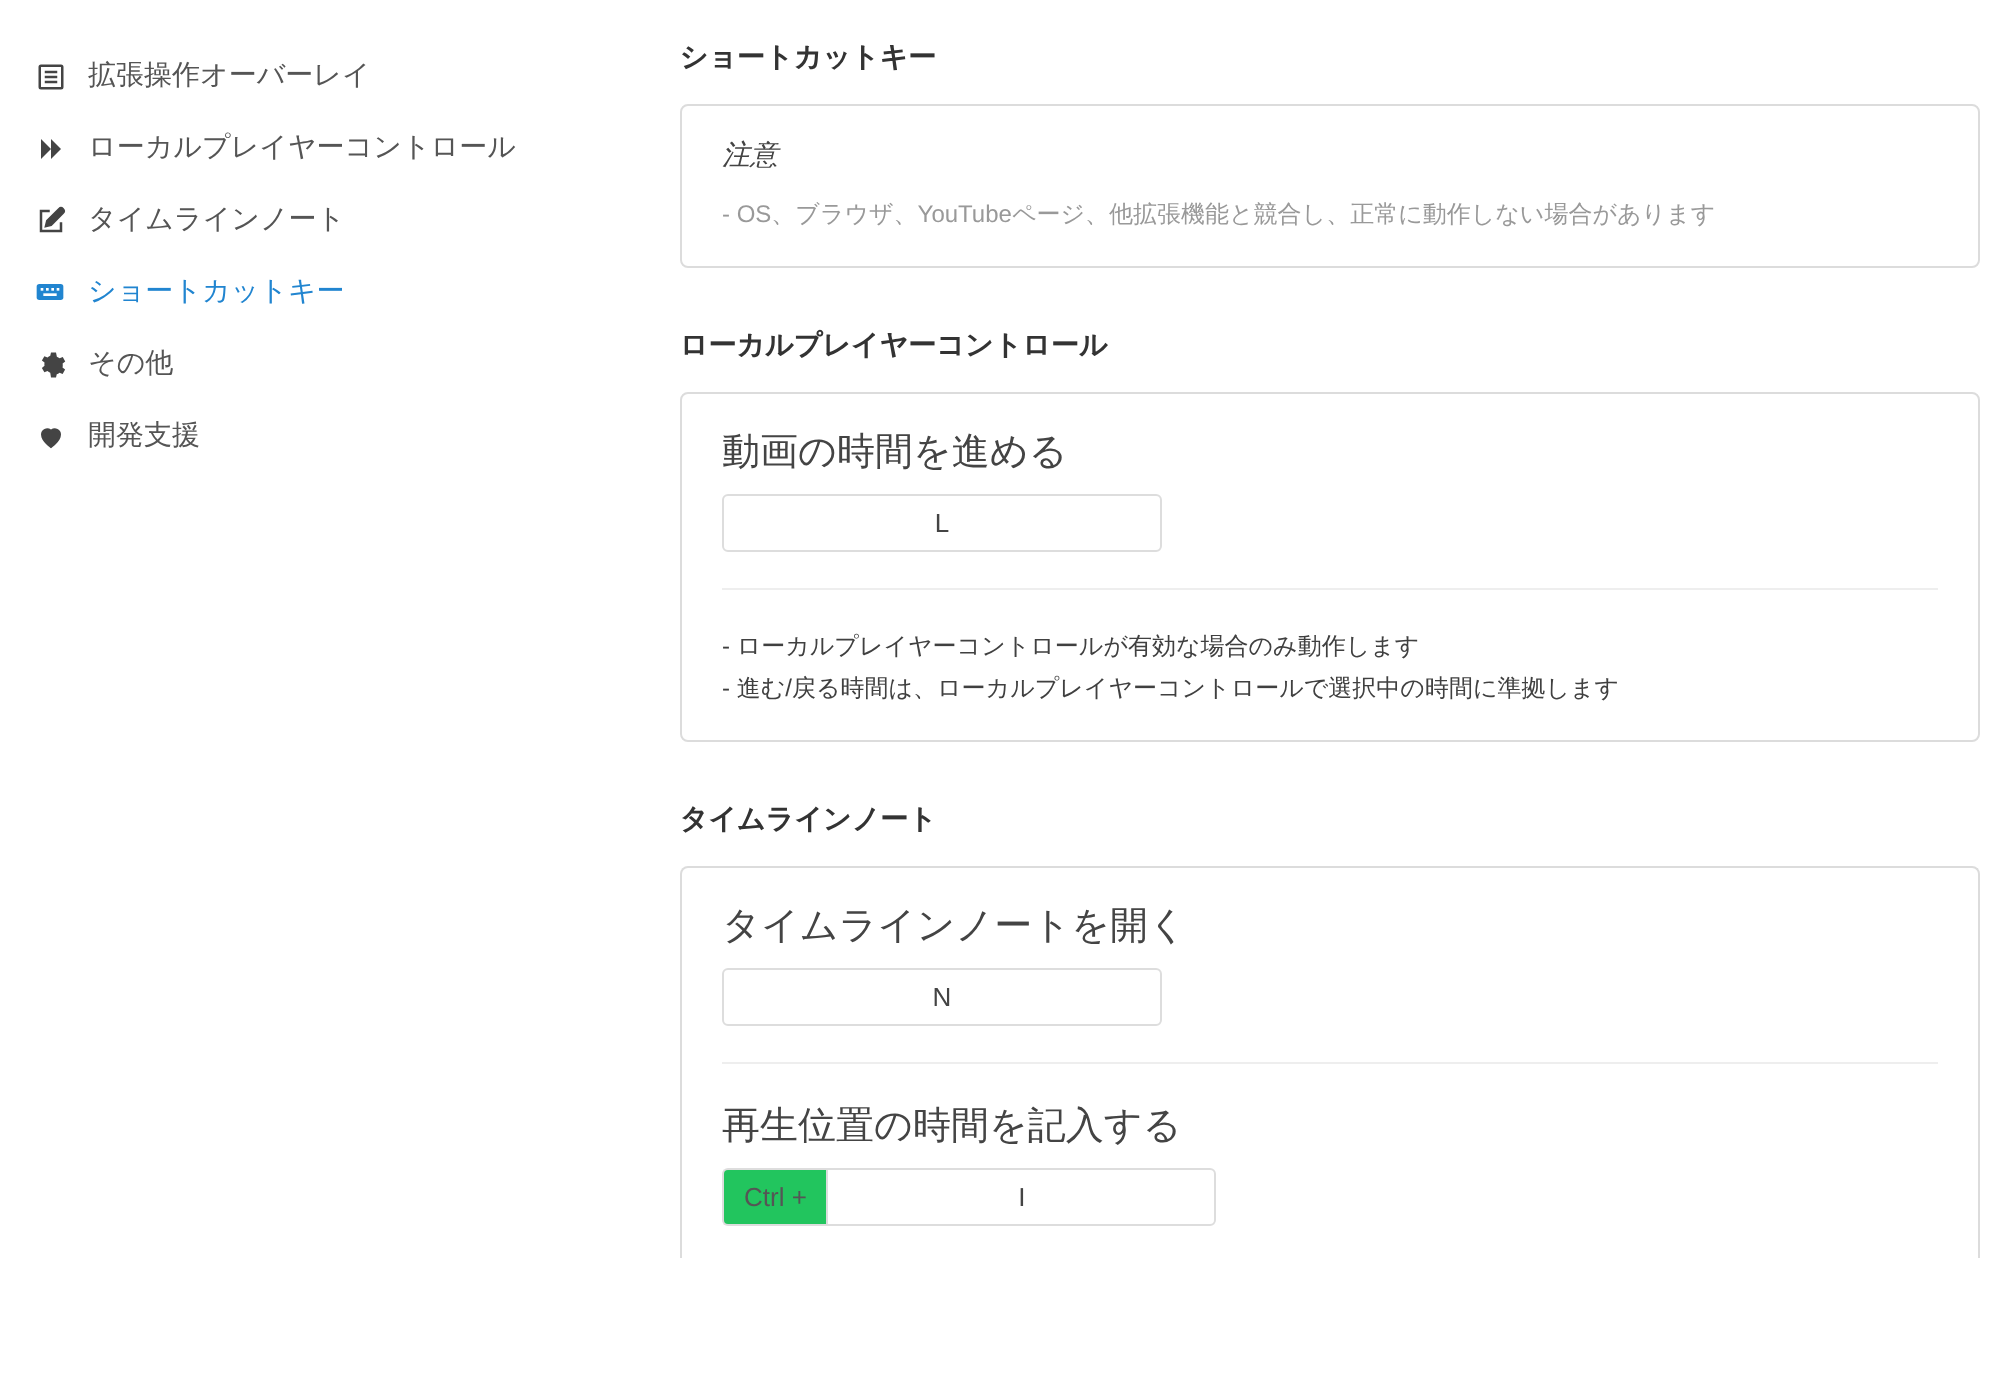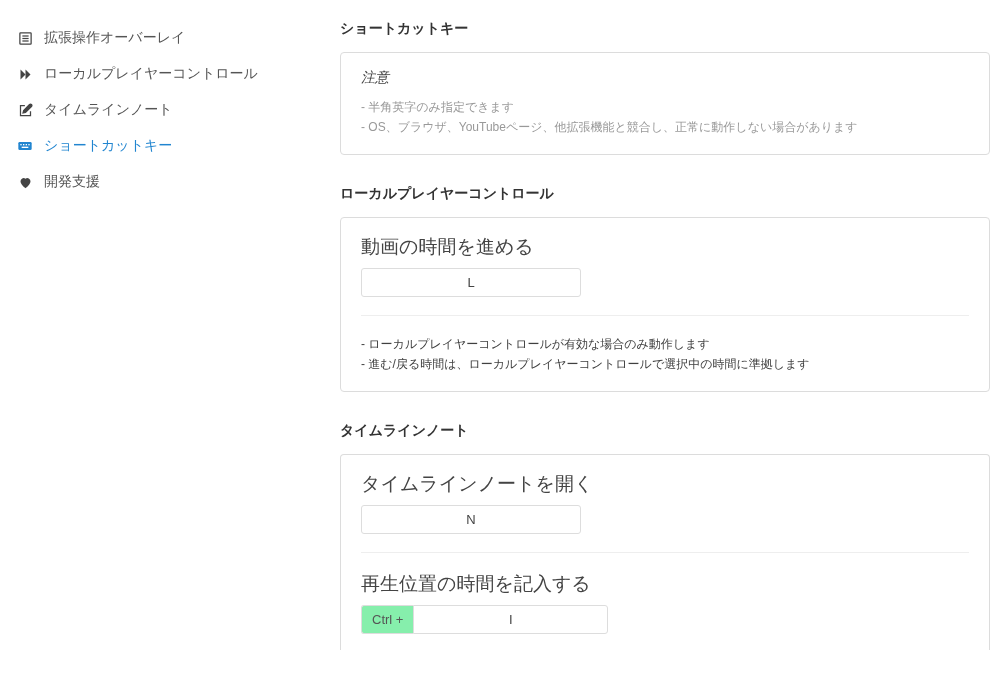--- a/index.html
+++ b/index.html
@@ -85,21 +85,21 @@
       color: #444;
       margin-bottom: 8px;
       font-weight: 500;
     }
     .key-row {
       display: flex;
       align-items: stretch;
     }
     .modifier {
       border: 1px solid #ddd;
-      background: #86efac;
+      background: #22c55e;
       padding: 6px 10px;
       font-size: 13px;
       color: #555;
       border-right: none;
       border-radius: 3px 0 0 3px;
       display: flex;
       align-items: center;
     }
     .key-input {
       width: 220px;
@@ -167,34 +167,41 @@
             <rect x="13" y="9" width="2" height="2" fill="#fff"></rect>
             <rect x="17" y="9" width="2" height="2" fill="#fff"></rect>
             <rect x="7" y="13" width="10" height="2" fill="#fff"></rect>
           </svg>
       </span>
       <span>ショートカットキー</span>
     </div>
     <div class="sidebar-item">
       <span class="icon">
         <svg width="15" height="15" viewBox="0 0 24 24" fill="currentColor">
+            <path d="M12 8a4 4 0 1 0 0 8 4 4 0 0 0 0-8zm9.4 4a7.4 7.4 0 0 0-.1-1.3l2.1-1.6-2-3.5-2.5 1a7.5 7.5 0 0 0-2.2-1.3L16 2h-4l-.6 2.6a7.5 7.5 0 0 0-2.2 1.3l-2.5-1-2 3.5 2.1 1.6a7.4 7.4 0 0 0 0 2.6L4.7 14.3l2 3.5 2.5-1c.7.5 1.4 1 2.2 1.3L12 22h4l.6-2.6c.8-.3 1.5-.8 2.2-1.3l2.5 1 2-3.5-2.1-1.6c.1-.4.2-.9.2-1.3z"></path>
+          </svg>
+      </span>
+      <span>その他</span>
+    </div>
+    <div class="sidebar-item">
+      <span class="icon">
+        <svg width="15" height="15" viewBox="0 0 24 24" fill="currentColor">
             <path d="M12 21s-8-5.3-8-11a5 5 0 0 1 8-4 5 5 0 0 1 8 4c0 5.7-8 11-8 11z"></path>
           </svg>
       </span>
       <span>開発支援</span>
     </div>
   </nav>
 
   <main class="main">
     <div class="section-title">ショートカットキー</div>
 
     <div class="panel">
       <div class="notice-title">注意</div>
       <div class="notice-text">
-        <div>- 半角英字のみ指定できます</div>
         <div>- OS、ブラウザ、YouTubeページ、他拡張機能と競合し、正常に動作しない場合があります</div>
       </div>
     </div>
 
     <div class="section-title">ローカルプレイヤーコントロール</div>
     <div class="panel">
       <div class="setting-block">
         <div class="setting-label">動画の時間を進める</div>
         <div class="key-row">
           <input class="key-input" value="L" style="">

